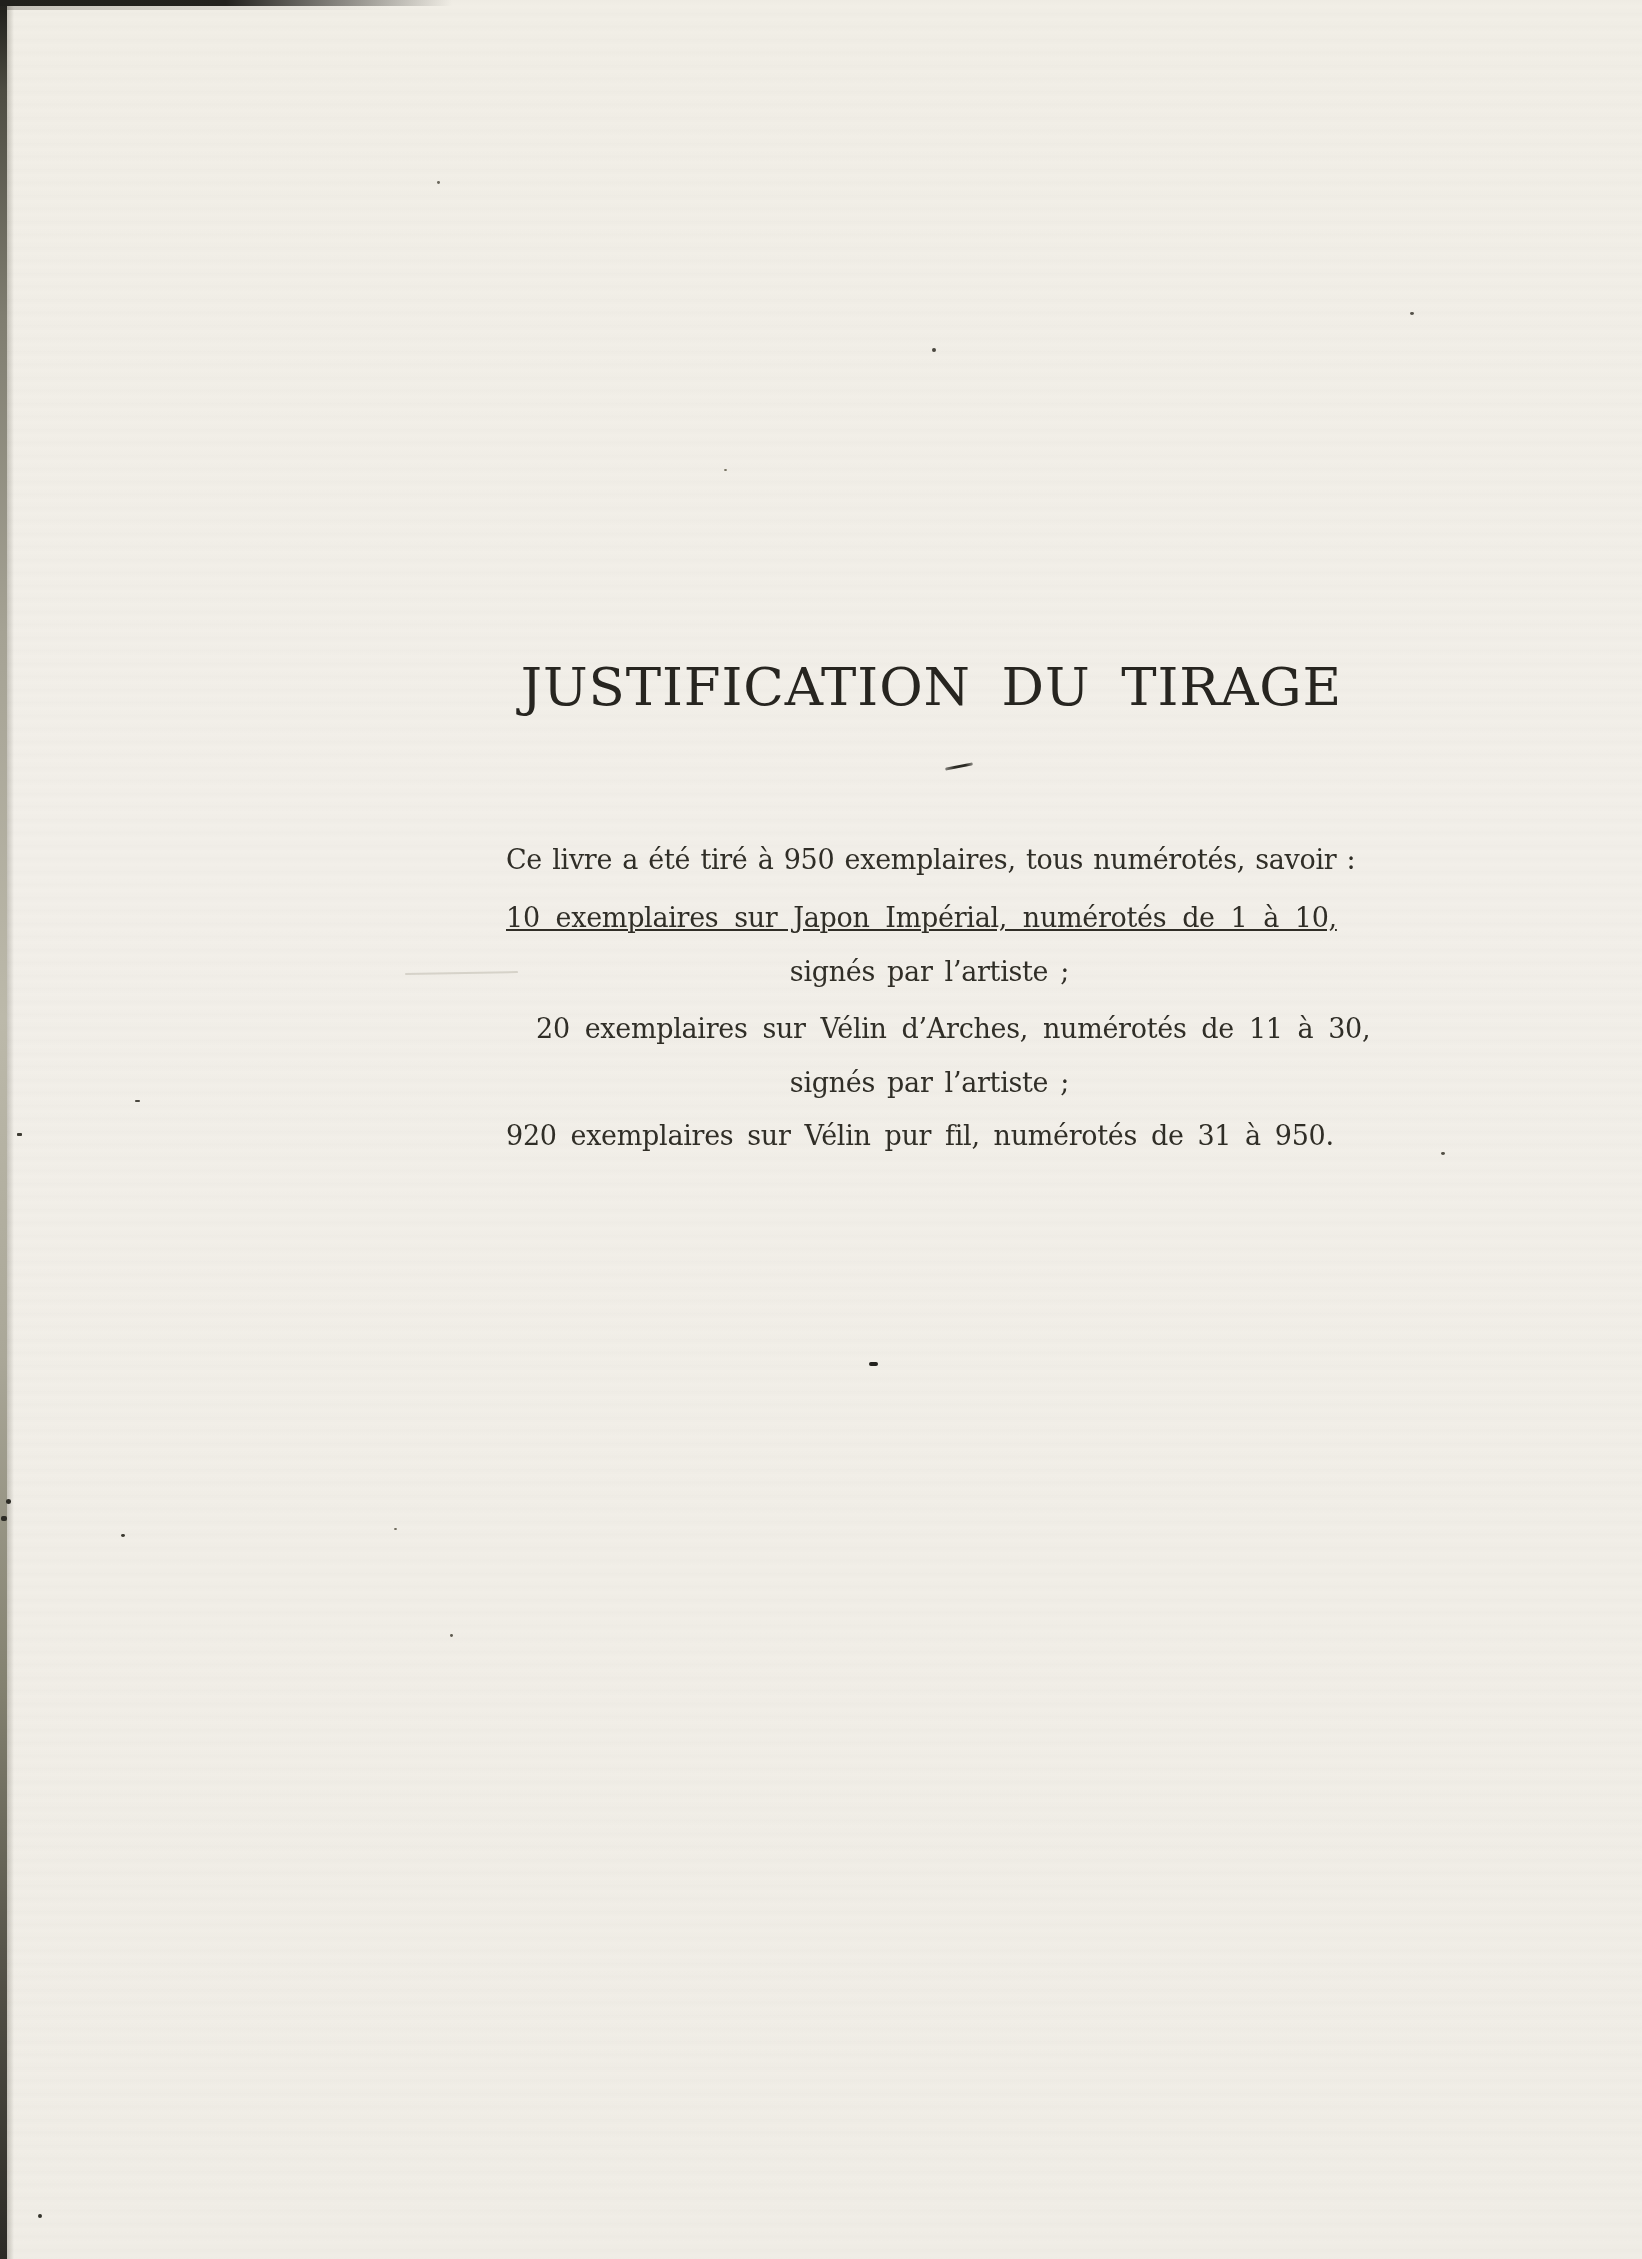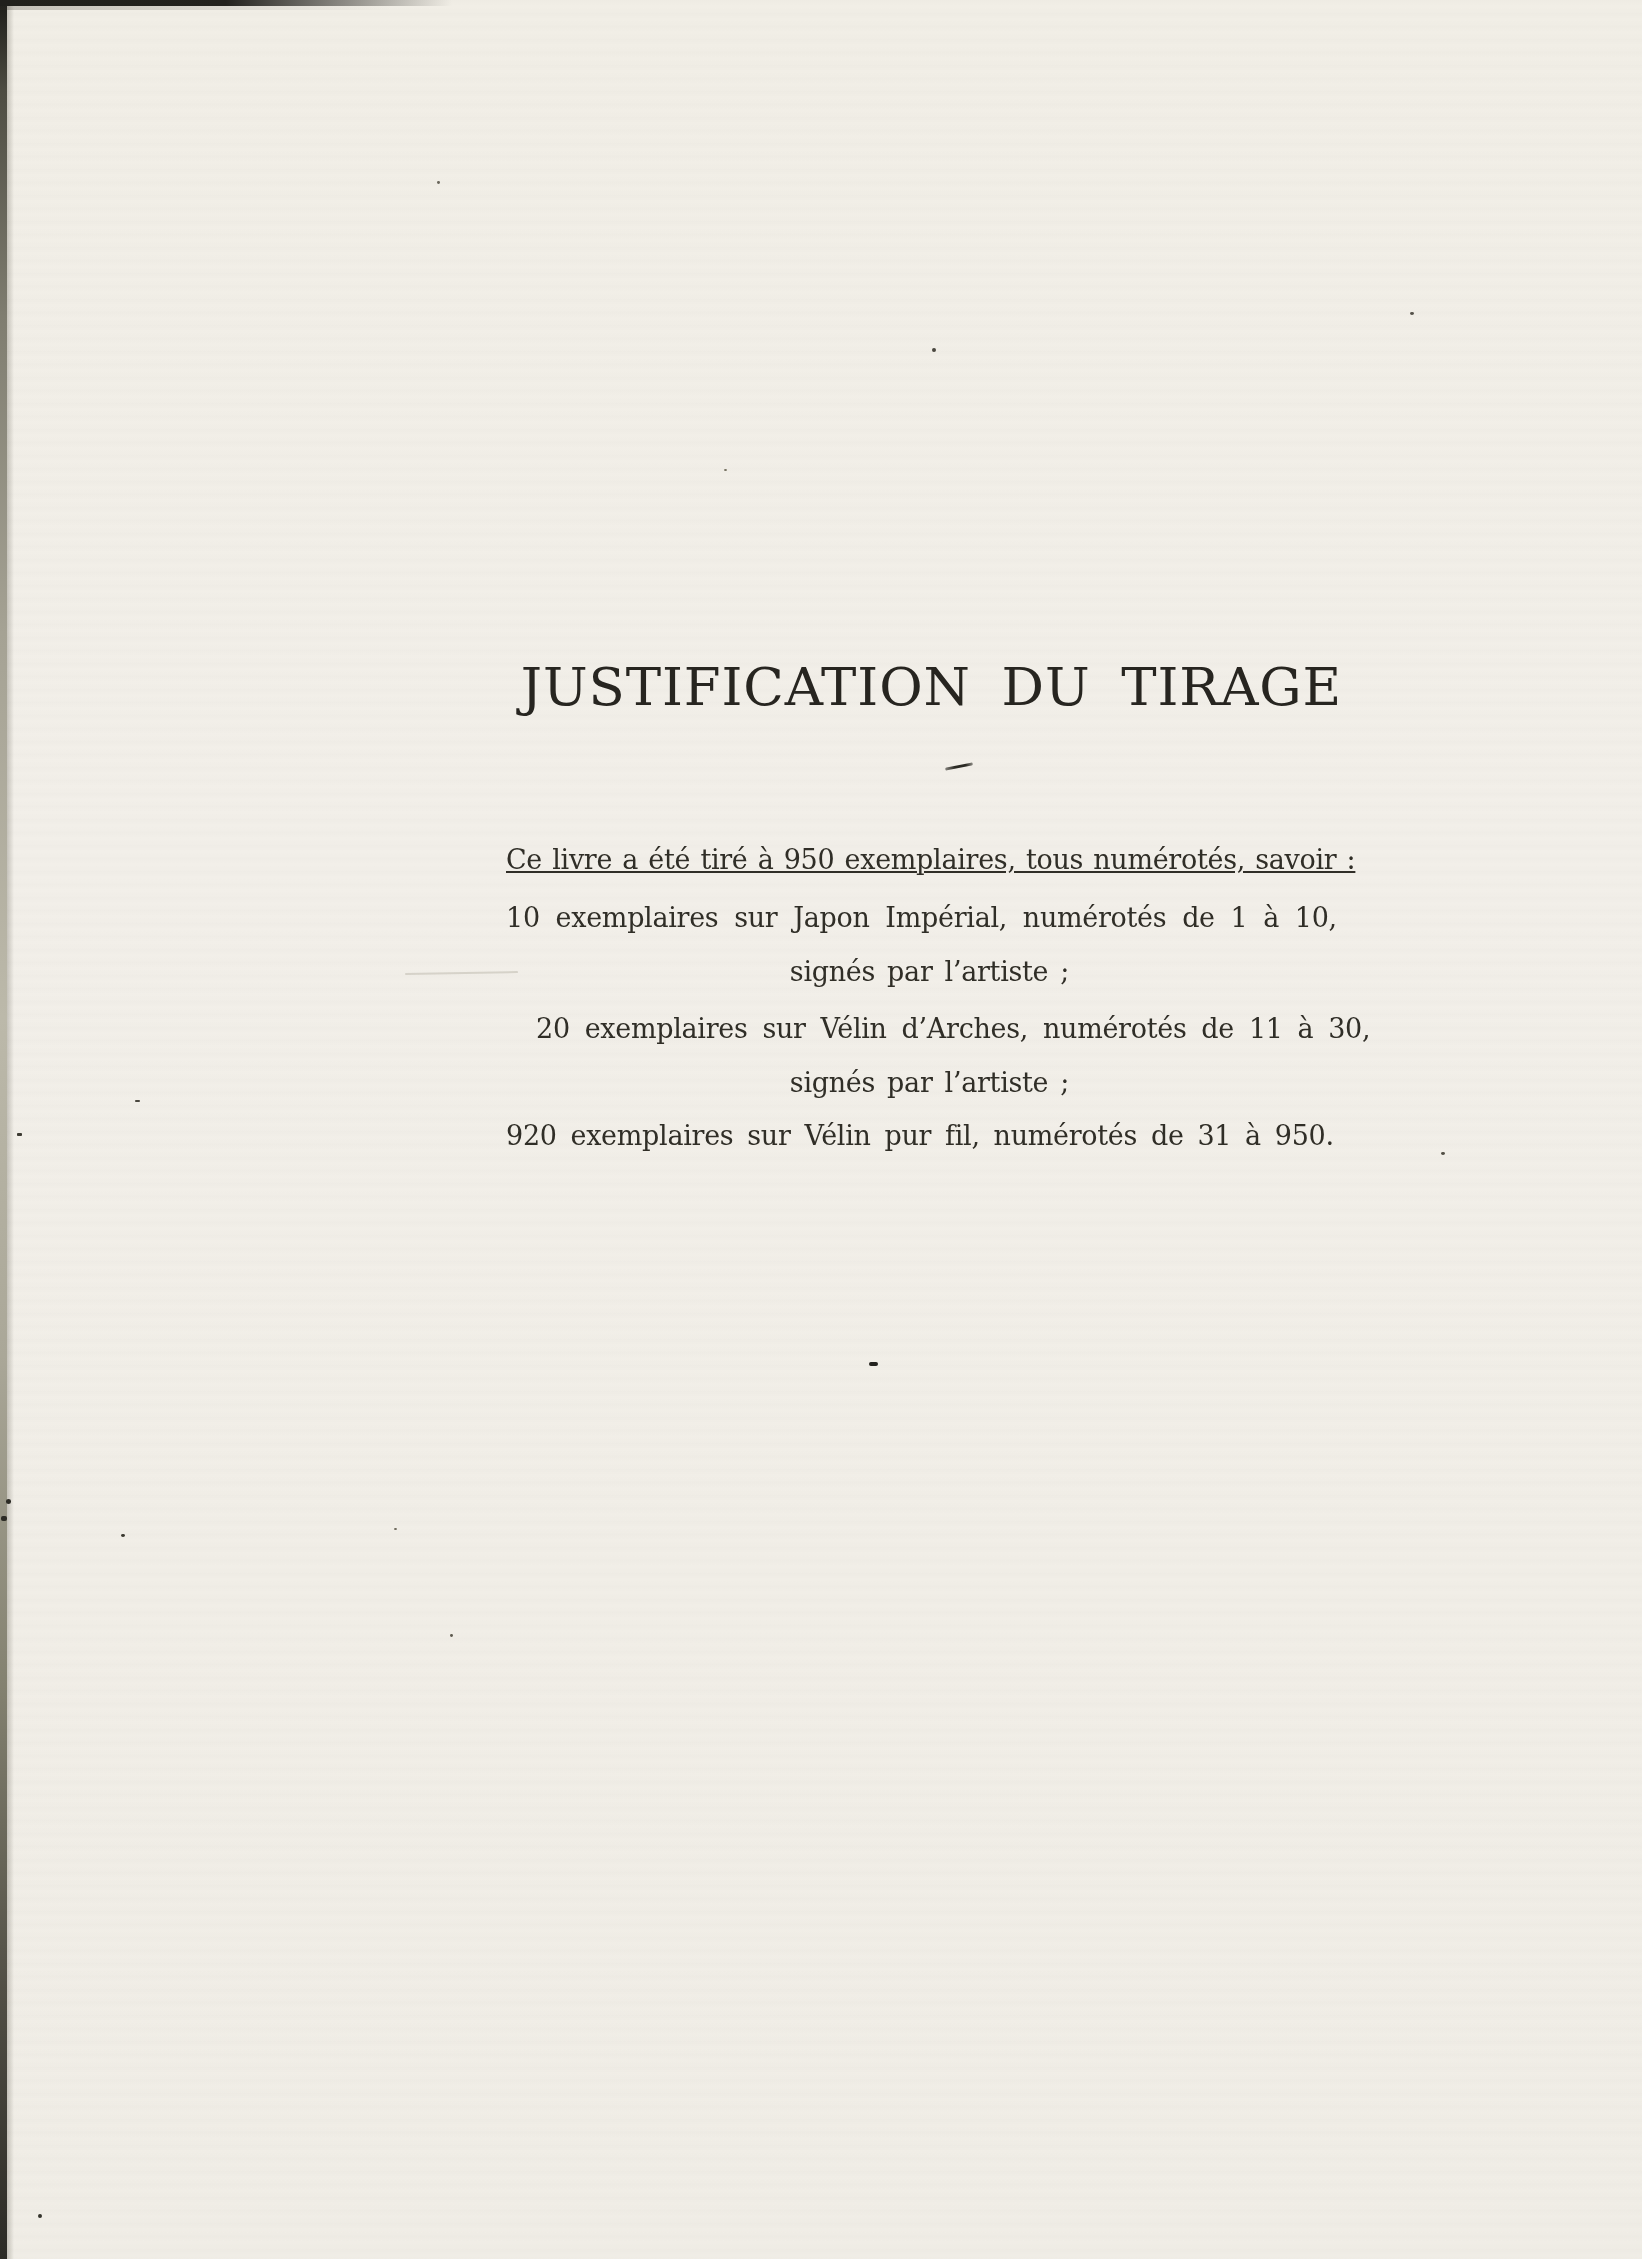--- a/index.html
+++ b/index.html
@@ -78,22 +78,22 @@
   .body-line {
     position: absolute;
     left: 506px;
     width: 847px;
     font-size: 27px;
     line-height: 38px;
     letter-spacing: -0.3px;
     white-space: nowrap;
     color: #302e27;
   }
-  .line-1 { top: 841px;  word-spacing: 1.9px; text-decoration: underline; }
-  .line-2 { top: 899px;  word-spacing: 7.5px; }
+  .line-1 { top: 841px;  word-spacing: 1.9px; }
+  .line-2 { top: 899px;  word-spacing: 7.5px; text-decoration: underline; }
   .line-3 { top: 953px; word-spacing: 3.8px; text-align: center; }
   .line-4 { top: 1010px; word-spacing: 6.6px; margin-left: 30px; }
   .line-5 { top: 1064px; word-spacing: 3.8px; text-align: center; }
   .line-6 { top: 1117px; word-spacing: 5.6px; }
 
   .speck {
     position: absolute;
     border-radius: 50%;
   }
   .crease {

